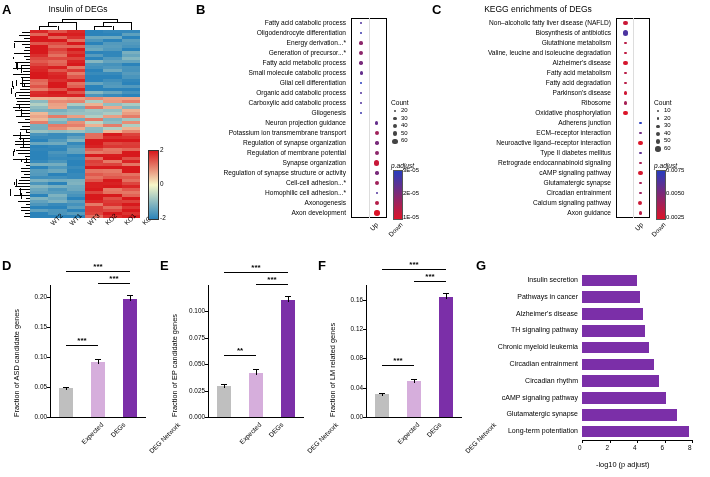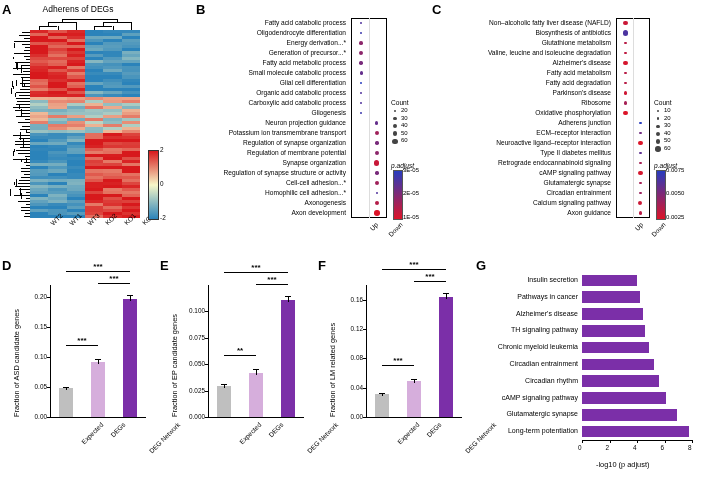--- a/index.html
+++ b/index.html
@@ -25,21 +25,21 @@
   .hm-cell{position:absolute;}
   .gbar{position:absolute;background:#7B2FA8;}
   .glabel{position:absolute;font-size:7px;white-space:nowrap;text-align:right;}
 </style>
 </head>
 <body>
 
 <div class="page">
 
   <div class="panel-letter" style="left:2px;top:2px;">A</div>
-  <div class="title" style="left:18px;top:4px;width:120px;">Adherens of DEGs</div>
+  <div class="title" style="left:18px;top:4px;width:120px;">Insulin of DEGs</div>
 
   <div id="hmA" style="position:absolute;left:30px;top:18px;width:110px;height:212px;">
       <div style="position:absolute;left:0px;top:12px;width:110px;height:188px;">
         <div class="hm-cell" style="left:0px;top:0px;width:18.73333333333333px;height:3.432258064516129px;background:#d92626;"></div>
         <div class="hm-cell" style="left:18.333333333333332px;top:0px;width:18.73333333333333px;height:3.432258064516129px;background:#e0544a;"></div>
         <div class="hm-cell" style="left:36.666666666666664px;top:0px;width:18.73333333333333px;height:3.432258064516129px;background:#d92928;"></div>
         <div class="hm-cell" style="left:55px;top:0px;width:18.73333333333333px;height:3.432258064516129px;background:#2b83ba;"></div>
         <div class="hm-cell" style="left:73.33333333333333px;top:0px;width:18.73333333333333px;height:3.432258064516129px;background:#3488bb;"></div>
         <div class="hm-cell" style="left:91.66666666666666px;top:0px;width:18.73333333333333px;height:3.432258064516129px;background:#3488bb;"></div>
         <div class="hm-cell" style="left:0px;top:3.032258064516129px;width:18.73333333333333px;height:3.432258064516129px;background:#e26658;"></div>
@@ -600,20 +600,21 @@
     </div>
   <div class="legend-title" style="left:391px;top:162px;font-style:italic;">p.adjust</div>
   <div id="padjLegB">
       <div style="position:absolute;left:393px;top:170px;width:8px;height:48px;border:0.6px solid #555;background:linear-gradient(to bottom, #283cbe 0%, #822873 50%, #dc1428 100%);"></div>
       <div class="legend-txt" style="left:403px;top:166.5px;">3E-05</div>
       <div class="legend-txt" style="left:403px;top:190px;">2E-05</div>
       <div class="legend-txt" style="left:403px;top:213.5px;">1E-05</div>
     </div>
 
   <div class="panel-letter" style="left:432px;top:2px;">C</div>
+  <div class="title" style="left:448px;top:4px;width:180px;">KEGG enrichments of DEGs</div>
 
   <div class="dotgrid" id="gridC" style="left:616px;top:18px;width:34px;height:200px;"></div>
   <div id="labelsC">
       <div class="lbl-r" style="left:396px;top:19px;width:215px;">Non–alcoholic fatty liver disease (NAFLD)</div>
       <div class="lbl-r" style="left:396px;top:29px;width:215px;">Biosynthesis of antibiotics</div>
       <div class="lbl-r" style="left:396px;top:39px;width:215px;">Glutathione metabolism</div>
       <div class="lbl-r" style="left:396px;top:49px;width:215px;">Valine, leucine and isoleucine degradation</div>
       <div class="lbl-r" style="left:396px;top:59px;width:215px;">Alzheimer's disease</div>
       <div class="lbl-r" style="left:396px;top:69px;width:215px;">Fatty acid metabolism</div>
       <div class="lbl-r" style="left:396px;top:79px;width:215px;">Fatty acid degradation</div>

